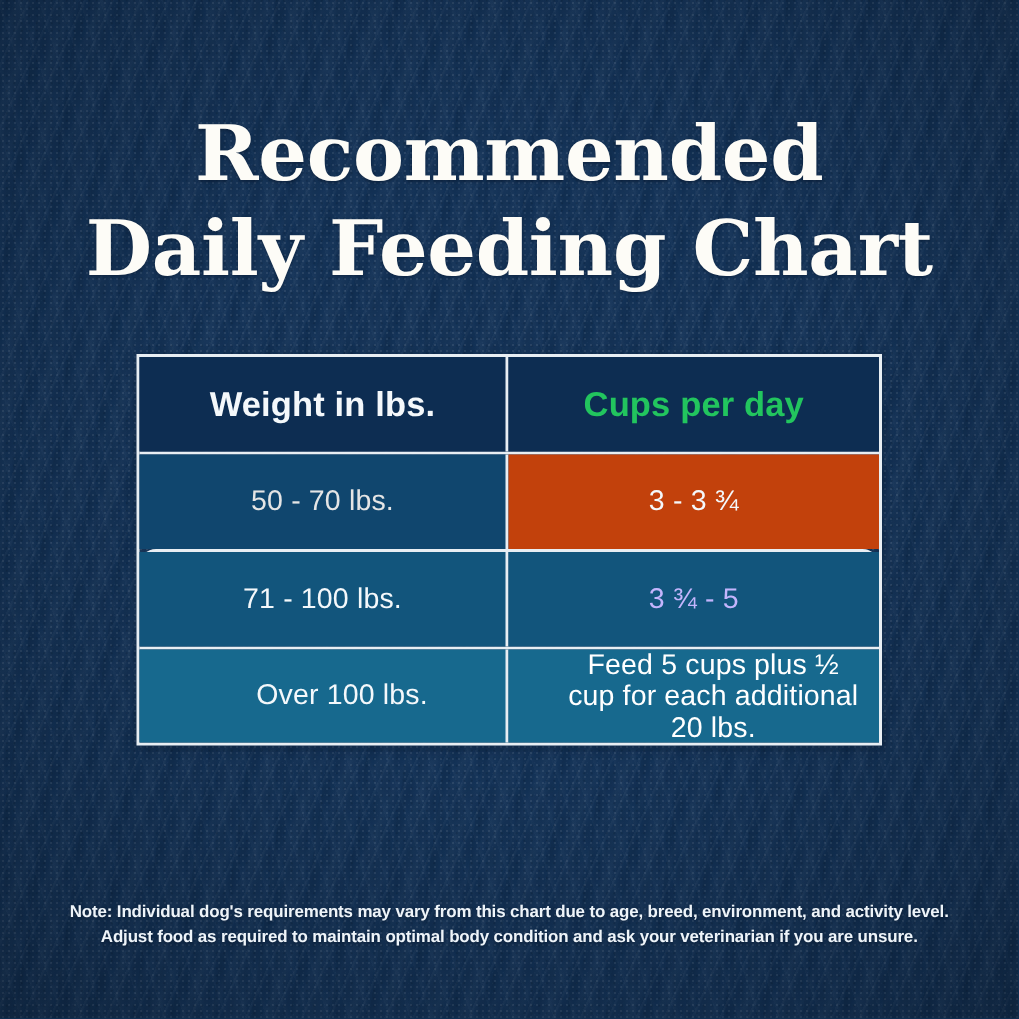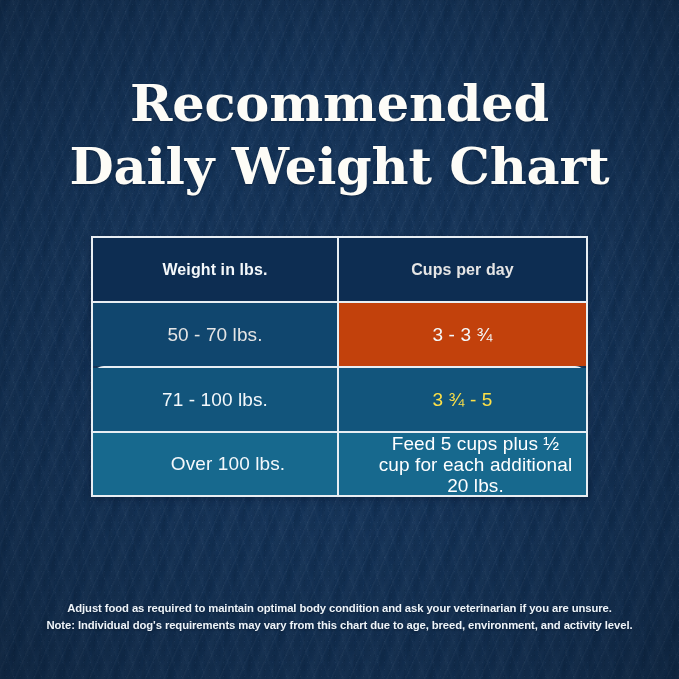--- a/index.html
+++ b/index.html
@@ -147,21 +147,21 @@
     flex: 0 0 246px;
     border-right: 2px solid #e8eef3;
   }
 
   .col-cups {
     flex: 1 1 auto;
   }
 
   .row-header .t-cell {
     height: 63px;
-    font-size: 16px;
+    font-size: 23px;
     font-weight: bold;
     letter-spacing: 0.1px;
   }
 
   .row-body .t-cell {
     height: 63px;
     font-size: 19px;
     font-weight: normal;
     letter-spacing: 0.1px;
   }
@@ -201,46 +201,46 @@
 
   <div class="bg-layer bg-tone"></div>
   <div class="bg-layer bg-veins"></div>
   <div class="bg-layer bg-grain"></div>
   <div class="bg-layer bg-vignette"></div>
 
   <div id="content">
 
     <div class="title-block">
       <div class="title-line">Recommended</div>
-      <div class="title-line">Daily Weight Chart</div>
+      <div class="title-line">Daily Feeding Chart</div>
     </div>
 
     <div class="feeding-table" style="border-color: rgb(232, 238, 243);">
 
       <div class="t-row row-header" style="border-top-color: rgb(232, 238, 243);">
         <div class="t-cell col-weight" style="border-right-color: rgb(232, 238, 243); color: rgb(244, 248, 251); background-color: rgb(13, 45, 82);">Weight in lbs.</div>
-        <div class="t-cell col-cups" style="color: #e5e5e5; background-color: rgb(13, 45, 82);">Cups per day</div>
+        <div class="t-cell col-cups" style="color: #22c55e; background-color: rgb(13, 45, 82);">Cups per day</div>
       </div>
 
       <div class="t-row row-body" style="border-top-color: rgb(232, 238, 243);">
         <div class="t-cell col-weight" style="border-right-color: rgb(232, 238, 243); color: #e5e5e5; background-color: rgb(16, 70, 110);">50 - 70 lbs.</div>
         <div class="t-cell col-cups" style="color: rgb(244, 248, 251); background-color: #c2410c;">3 - 3 ¾</div>
       </div>
 
       <div class="t-row row-body" style="border-top-color: rgb(232, 238, 243); border-radius: 11px;">
         <div class="t-cell col-weight" style="border-right-color: rgb(232, 238, 243); color: rgb(244, 248, 251); background-color: rgb(18, 85, 124);">71 - 100 lbs.</div>
-        <div class="t-cell col-cups" style="color: #fde047; background-color: rgb(18, 85, 124);">3 ¾ - 5</div>
+        <div class="t-cell col-cups" style="color: #c4b5fd; background-color: rgb(18, 85, 124);">3 ¾ - 5</div>
       </div>
 
       <div class="t-row row-body row-last" style="border-top-color: rgb(232, 238, 243);">
         <div class="t-cell col-weight" style="border-right-color: rgb(232, 238, 243); color: rgb(244, 248, 251); background-color: rgb(23, 105, 142);">Over 100 lbs.</div>
         <div class="t-cell col-cups cell-multiline" style="color: #ffffff; background-color: rgb(23, 105, 142);">Feed 5 cups plus ½ cup for each additional 20 lbs.</div>
       </div>
 
     </div>
 
     <div class="footnote">
+      <div>Note: Individual dog's requirements may vary from this chart due to age, breed, environment, and activity level.</div>
       <div>Adjust food as required to maintain optimal body condition and ask your veterinarian if you are unsure.</div>
-      <div>Note: Individual dog's requirements may vary from this chart due to age, breed, environment, and activity level.</div>
     </div>
 
   </div>
 </div>
 
 </body></html>

